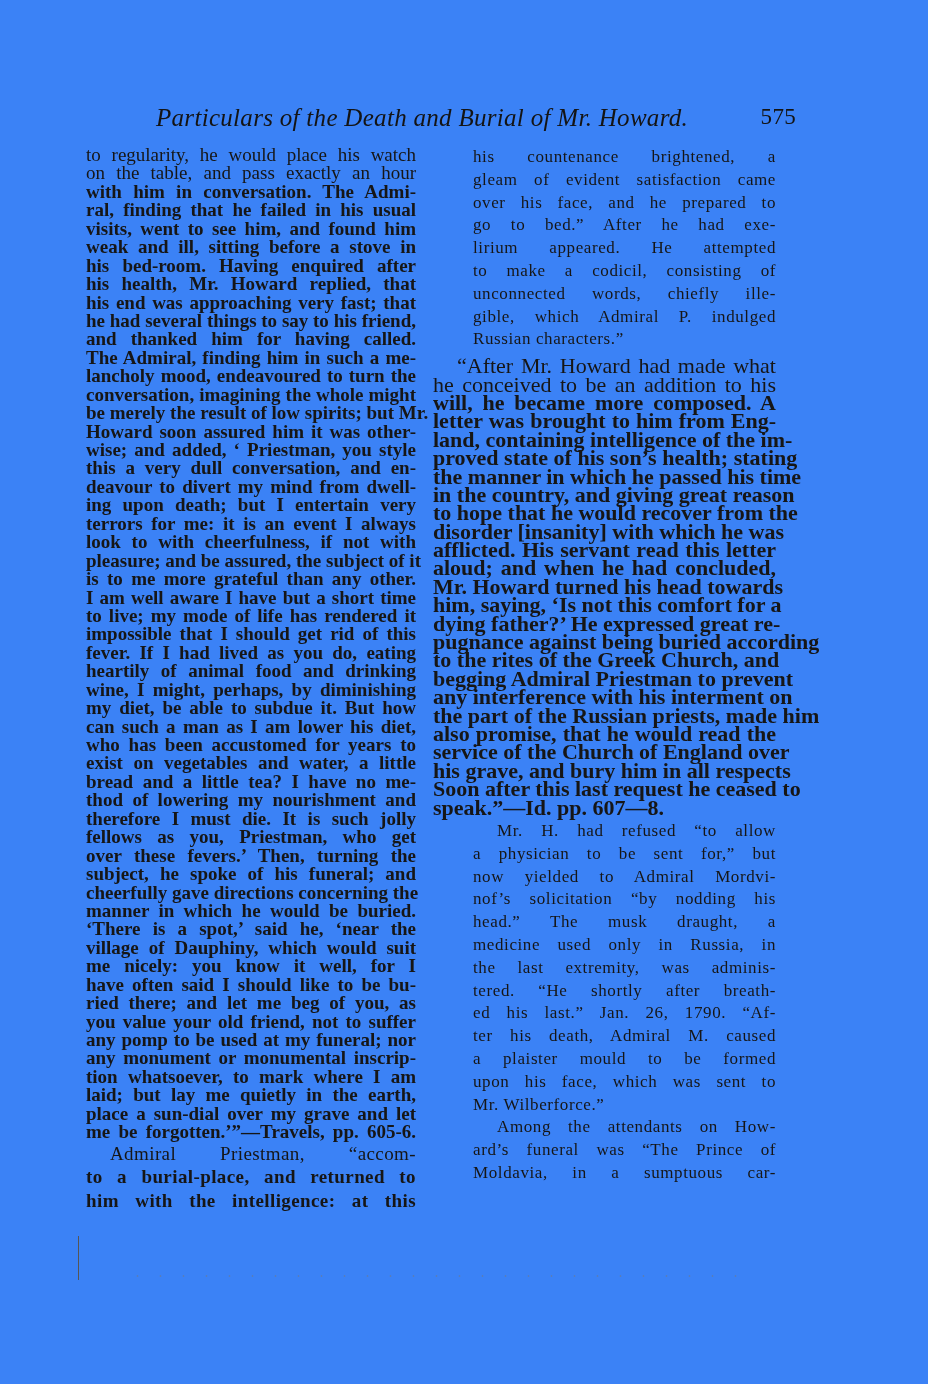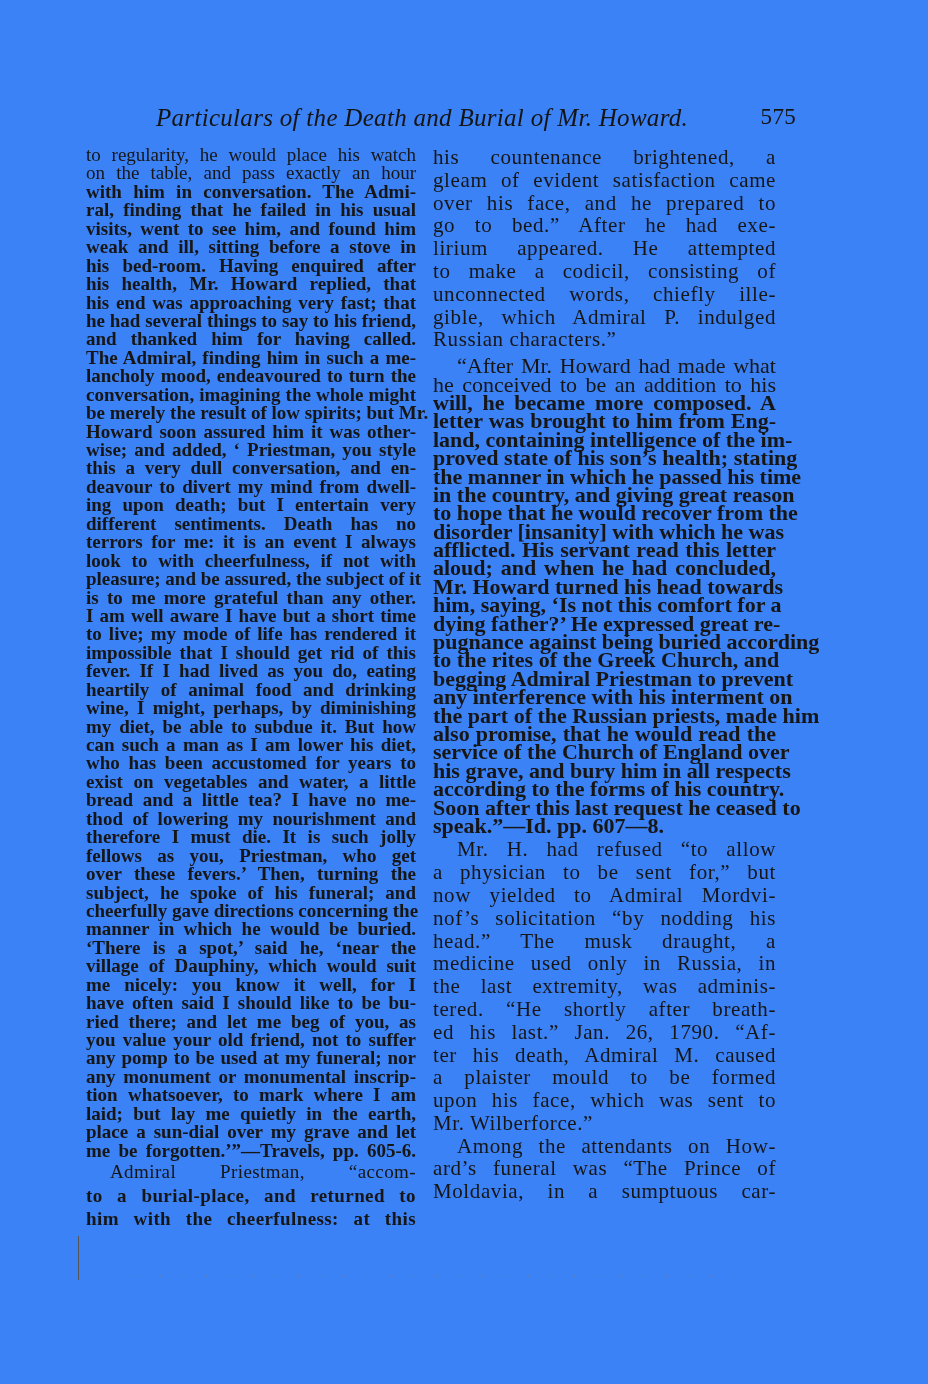--- a/index.html
+++ b/index.html
@@ -21,21 +21,21 @@
     .col-left { left: 86px; width: 330px; }
     .col-right { left: 433px; width: 343px; }
     .line {
       display: block; white-space: nowrap; overflow: visible;
       text-align: justify; text-align-last: justify;
     }
     .col-left .line { font-size: 19px; height: 18.45px; line-height: 18.45px; font-weight: bold; }
     .col-left .line.light { font-weight: normal; }
     .col-left .line.big { font-size: 19px; height: 23.5px; line-height: 23.5px; letter-spacing: 0.4px; font-weight: normal; }
     .col-left .line.big.b { font-weight: bold; }
-    .col-right .line.big { font-size: 21px; height: 22.8px; line-height: 22.8px; letter-spacing: 0.6px; }
+    .col-right .line.big { font-size: 17px; height: 22.8px; line-height: 22.8px; letter-spacing: 0.6px; margin-left: 40px; }
     .col-right .line.small { font-size: 22px; height: 18.4px; line-height: 18.4px; font-weight: bold; }
     .col-right .line.small.light { font-weight: normal; }
     .line.last { text-align-last: left; }
     .line.indent { padding-left: 24px; box-sizing: border-box; }
     .gap-sm { display: block; height: 6px; }
     .gap-xs { display: block; height: 3px; }
     .margin-rule {
       position: absolute; left: 78px; top: 1236px; width: 1px; height: 44px; background: #555;
     }
     .specks {
@@ -68,21 +68,20 @@
     <span class="line">and thanked him for having called.</span>
     <span class="line">The Admiral, finding him in such a me-</span>
     <span class="line">lancholy mood, endeavoured to turn the</span>
     <span class="line">conversation, imagining the whole might</span>
     <span class="line">be merely the result of low spirits; but Mr.</span>
     <span class="line">Howard soon assured him it was other-</span>
     <span class="line">wise; and added, ‘ Priestman, you style</span>
     <span class="line">this a very dull conversation, and en-</span>
     <span class="line">deavour to divert my mind from dwell-</span>
     <span class="line">ing upon death; but I entertain very</span>
-    <span class="line">different sentiments. Death has no</span>
     <span class="line">terrors for me: it is an event I always</span>
     <span class="line">look to with cheerfulness, if not with</span>
     <span class="line">pleasure; and be assured, the subject of it</span>
     <span class="line">is to me more grateful than any other.</span>
     <span class="line">I am well aware I have but a short time</span>
     <span class="line">to live; my mode of life has rendered it</span>
     <span class="line">impossible that I should get rid of this</span>
     <span class="line">fever. If I had lived as you do, eating</span>
     <span class="line">heartily of animal food and drinking</span>
     <span class="line">wine, I might, perhaps, by diminishing</span>
@@ -105,21 +104,21 @@
     <span class="line">ried there; and let me beg of you, as</span>
     <span class="line">you value your old friend, not to suffer</span>
     <span class="line">any pomp to be used at my funeral; nor</span>
     <span class="line">any monument or monumental inscrip-</span>
     <span class="line">tion whatsoever, to mark where I am</span>
     <span class="line">laid; but lay me quietly in the earth,</span>
     <span class="line">place a sun-dial over my grave and let</span>
     <span class="line">me be forgotten.’”—Travels, pp. 605-6.</span>
     <span class="line big indent">Admiral Priestman, “accom-</span>
     <span class="line big b">to a burial-place, and returned to</span>
-    <span class="line big b">him with the cheerfulness: at this</span>
+    <span class="line big b">him with the intelligence: at this</span>
   </div>
 
   <div class="col col-right">
     <span class="line big">his countenance brightened, a</span>
     <span class="line big">gleam of evident satisfaction came</span>
     <span class="line big">over his face, and he prepared to</span>
     <span class="line big">go to bed.” After he had exe-</span>
     <span class="line big">lirium appeared. He attempted</span>
     <span class="line big">to make a codicil, consisting of</span>
     <span class="line big">unconnected words, chiefly ille-</span>
@@ -142,21 +141,20 @@
     <span class="line small">him, saying, ‘Is not this comfort for a</span>
     <span class="line small">dying father?’ He expressed great re-</span>
     <span class="line small">pugnance against being buried according</span>
     <span class="line small">to the rites of the Greek Church, and</span>
     <span class="line small">begging Admiral Priestman to prevent</span>
     <span class="line small">any interference with his interment on</span>
     <span class="line small">the part of the Russian priests, made him</span>
     <span class="line small">also promise, that he would read the</span>
     <span class="line small">service of the Church of England over</span>
     <span class="line small">his grave, and bury him in all respects</span>
-    <span class="line small">according to the forms of his country.</span>
     <span class="line small">Soon after this last request he ceased to</span>
     <span class="line small last">speak.”—Id. pp. 607—8.</span>
     <span class="gap-xs"></span>
     <span class="line big indent">Mr. H. had refused “to allow</span>
     <span class="line big">a physician to be sent for,” but</span>
     <span class="line big">now yielded to Admiral Mordvi-</span>
     <span class="line big">nof’s solicitation “by nodding his</span>
     <span class="line big">head.” The musk draught, a</span>
     <span class="line big">medicine used only in Russia, in</span>
     <span class="line big">the last extremity, was adminis-</span>

